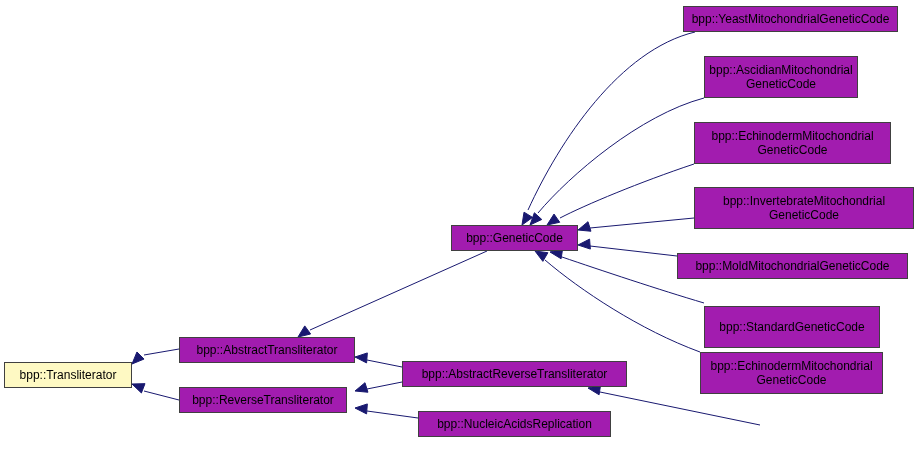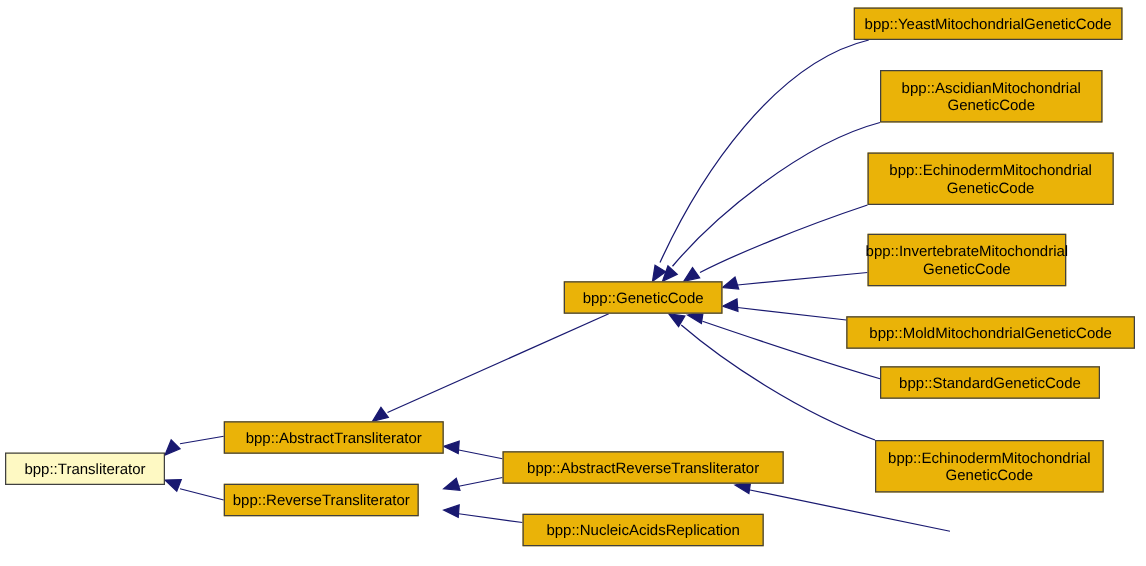--- a/index.html
+++ b/index.html
@@ -1,20 +1,20 @@
 <!DOCTYPE html>
 <html><head>
 <meta charset="utf-8">
 <style>
   html, body { margin: 0; padding: 0; background: #ffffff; }
   body { width: 917px; height: 453px; position: relative; overflow: hidden;
          font-family: "Liberation Sans", sans-serif; }
   #diagram { position: absolute; left: 0; top: 0; width: 917px; height: 453px; }
   .node { position: absolute; box-sizing: border-box; border: 1px solid #404040;
-          background: #eab308; color: #000000; font-size: 12px; line-height: 14px;
+          background: #a21caf; color: #000000; font-size: 12px; line-height: 14px;
           text-align: center; display: flex; align-items: center; justify-content: center;
           white-space: pre-line; cursor: pointer; }
   .node.current { background: #fef9c3; cursor: default; }
   svg.edges { position: absolute; left: 0; top: 0; }
   svg.edges path { fill: none; stroke: #191970; stroke-width: 1; }
   svg.edges polygon { fill: #191970; stroke: #191970; }
 </style>
 </head>
 <body>
 
@@ -72,28 +72,28 @@
         <path d="M700,352 C640,330 580,290 545,260"></path>
         <polygon points="535,251 547.8847019384016,252.72755780179688 542.8459916831607,261.3653468107812"></polygon>
       </g>
       <g>
         <path d="M760,425 L600,392"></path>
         <polygon points="588,388 600.6207462930771,384.8828277227942 599.1001744505378,394.7665446993004"></polygon>
       </g>
     </svg>
 <div class="node current" style="left: 4px; top: 362px; width: 128px; height: 26px;"><span>bpp::Transliterator</span></div>
     <div class="node" style="left: 179px; top: 337px; width: 176px; height: 26px;"><span>bpp::AbstractTransliterator</span></div>
-    <div class="node" style="left: 179px; top: 387px; width: 156px; height: 26px;"><span>bpp::ReverseTransliterator</span></div>
+    <div class="node" style="left: 179px; top: 387px; width: 168px; height: 26px;"><span>bpp::ReverseTransliterator</span></div>
     <div class="node" style="left: 451px; top: 225px; width: 127px; height: 26px;"><span>bpp::GeneticCode</span></div>
     <div class="node" style="left: 402px; top: 361px; width: 225px; height: 26px;"><span>bpp::AbstractReverseTransliterator</span></div>
     <div class="node" style="left: 418px; top: 411px; width: 193px; height: 26px;"><span>bpp::NucleicAcidsReplication</span></div>
     <div class="node" style="left: 683px; top: 6px; width: 215px; height: 26px;"><span>bpp::YeastMitochondrialGeneticCode</span></div>
-    <div class="node" style="left: 704px; top: 56px; width: 178px; height: 42px;"><span>bpp::AscidianMitochondrial
+    <div class="node" style="left: 704px; top: 56px; width: 154px; height: 42px;"><span>bpp::AscidianMitochondrial
 GeneticCode</span></div>
     <div class="node" style="left: 694px; top: 122px; width: 197px; height: 42px;"><span>bpp::EchinodermMitochondrial
 GeneticCode</span></div>
-    <div class="node" style="left: 694px; top: 187px; width: 159px; height: 42px;"><span>bpp::InvertebrateMitochondrial
+    <div class="node" style="left: 694px; top: 187px; width: 220px; height: 42px;"><span>bpp::InvertebrateMitochondrial
 GeneticCode</span></div>
     <div class="node" style="left: 677px; top: 253px; width: 231px; height: 26px;"><span>bpp::MoldMitochondrialGeneticCode</span></div>
-    <div class="node" style="left: 704px; top: 293px; width: 176px; height: 26px;"><span>bpp::StandardGeneticCode</span></div>
+    <div class="node" style="left: 704px; top: 306px; width: 176px; height: 42px;"><span>bpp::StandardGeneticCode</span></div>
     <div class="node" style="left: 700px; top: 352px; width: 183px; height: 42px;"><span>bpp::EchinodermMitochondrial
 GeneticCode</span></div>
   </div>
 
 </body></html>

